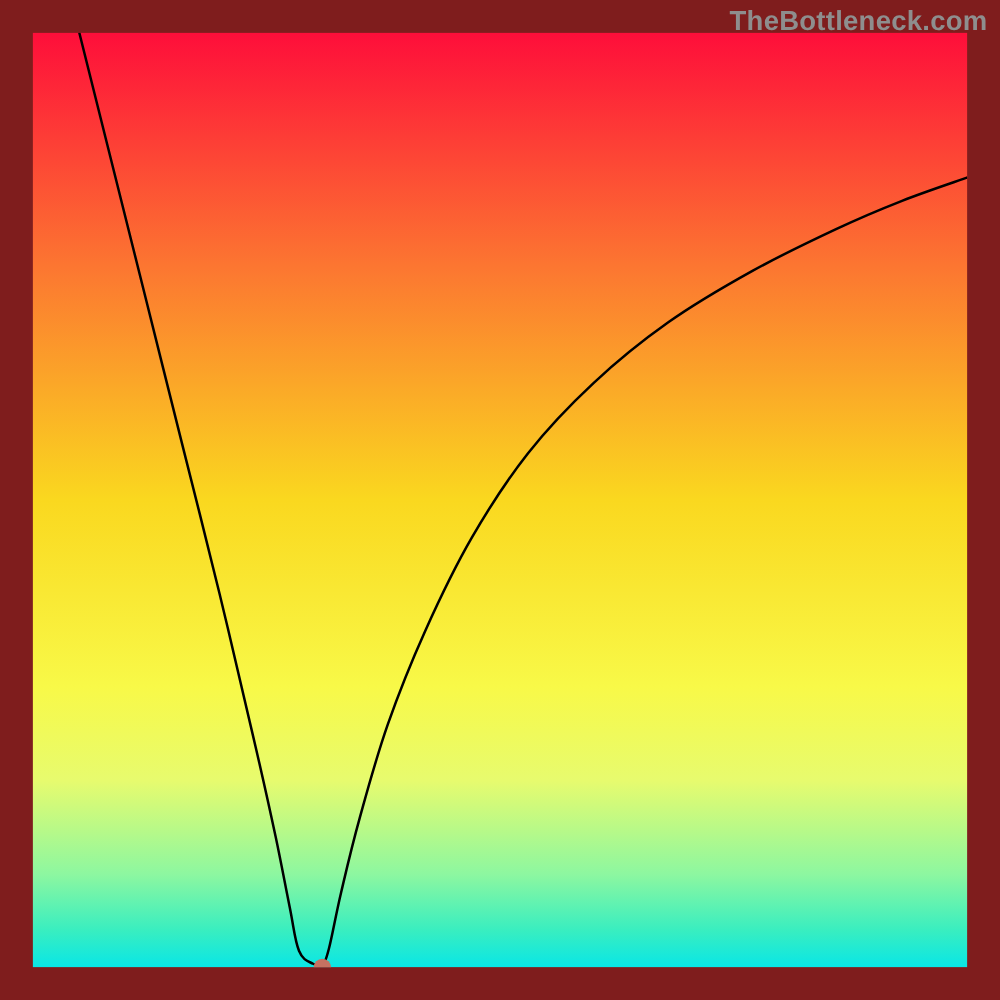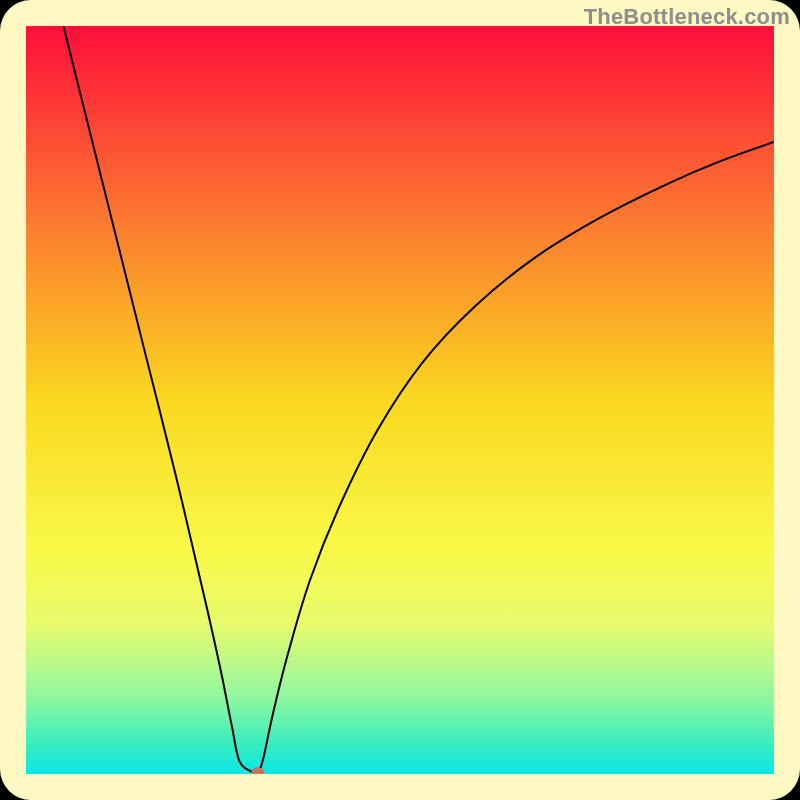--- a/index.html
+++ b/index.html
@@ -9,22 +9,21 @@
     height: 800px;
     background: #000;
     overflow: hidden;
   }
   .frame {
     position: absolute;
     left: 0;
     top: 0;
     width: 800px;
     height: 800px;
-    background: #fef9c3;
-    border-radius: 31px;
+    background: #7f1d1d;
   }
   .plot {
     position: absolute;
     left: 26px;
     top: 26px;
     width: 748px;
     height: 748px;
     overflow: hidden;
   }
   .watermark {

